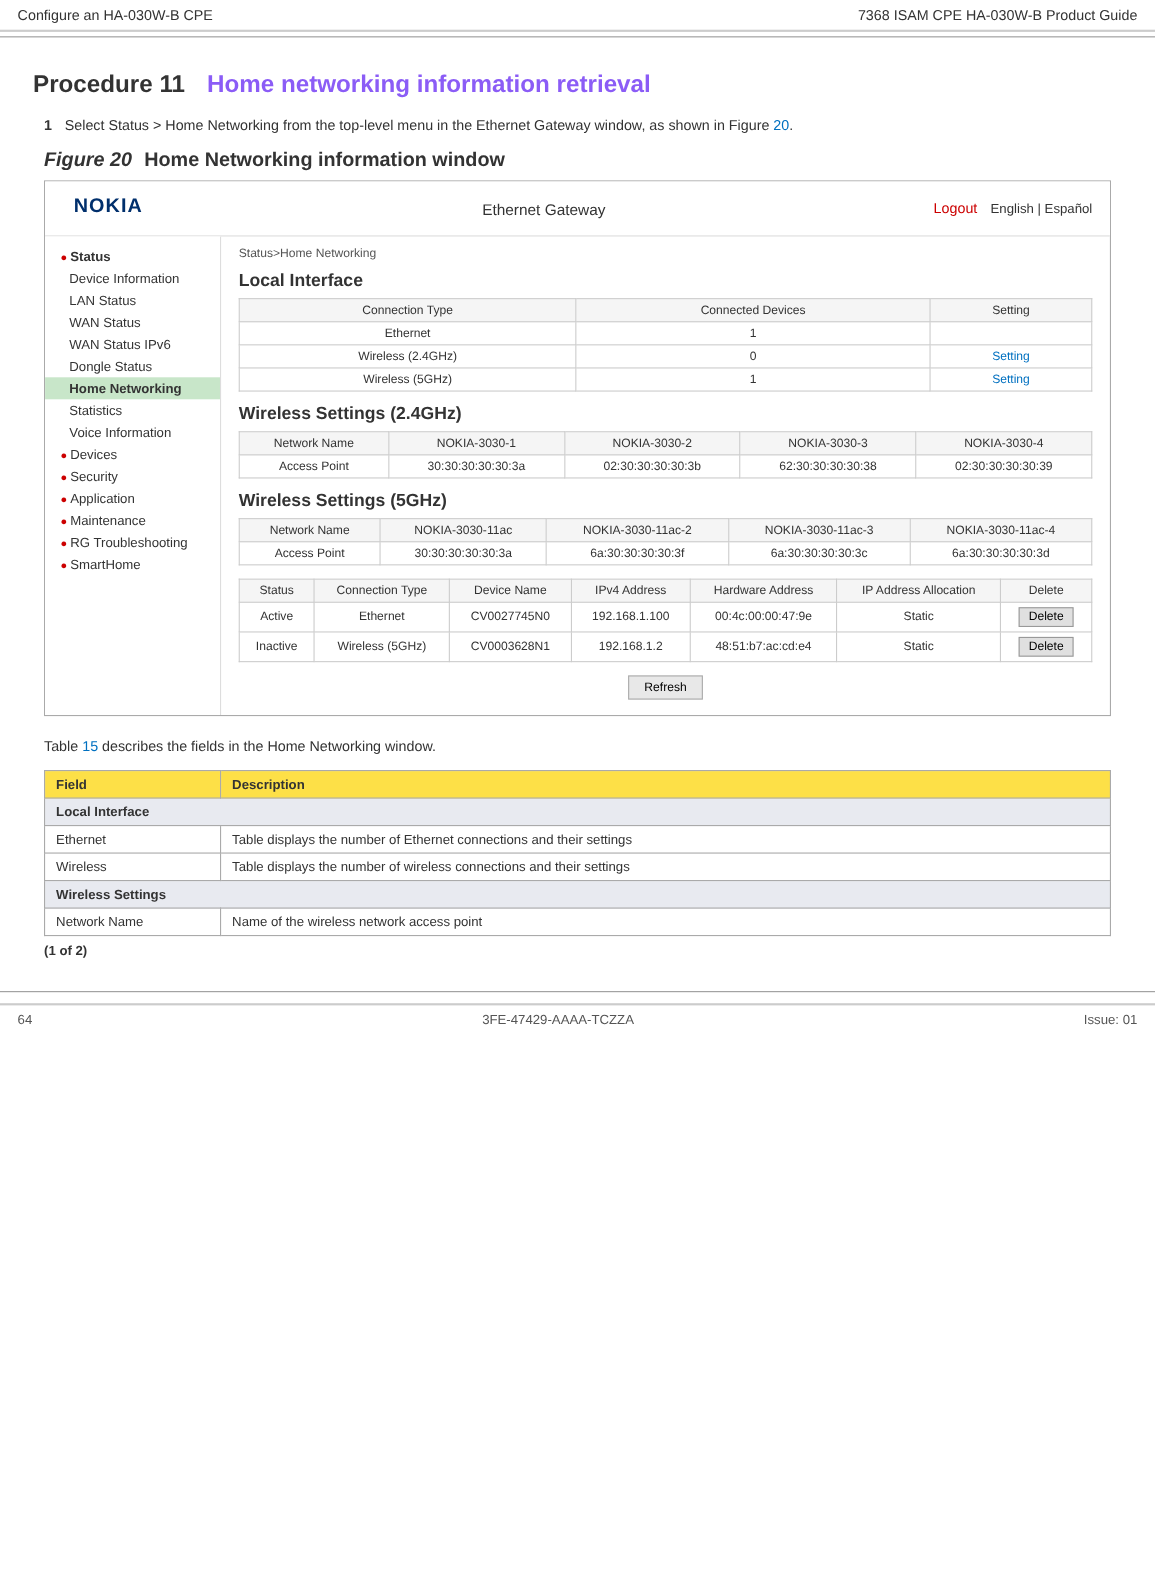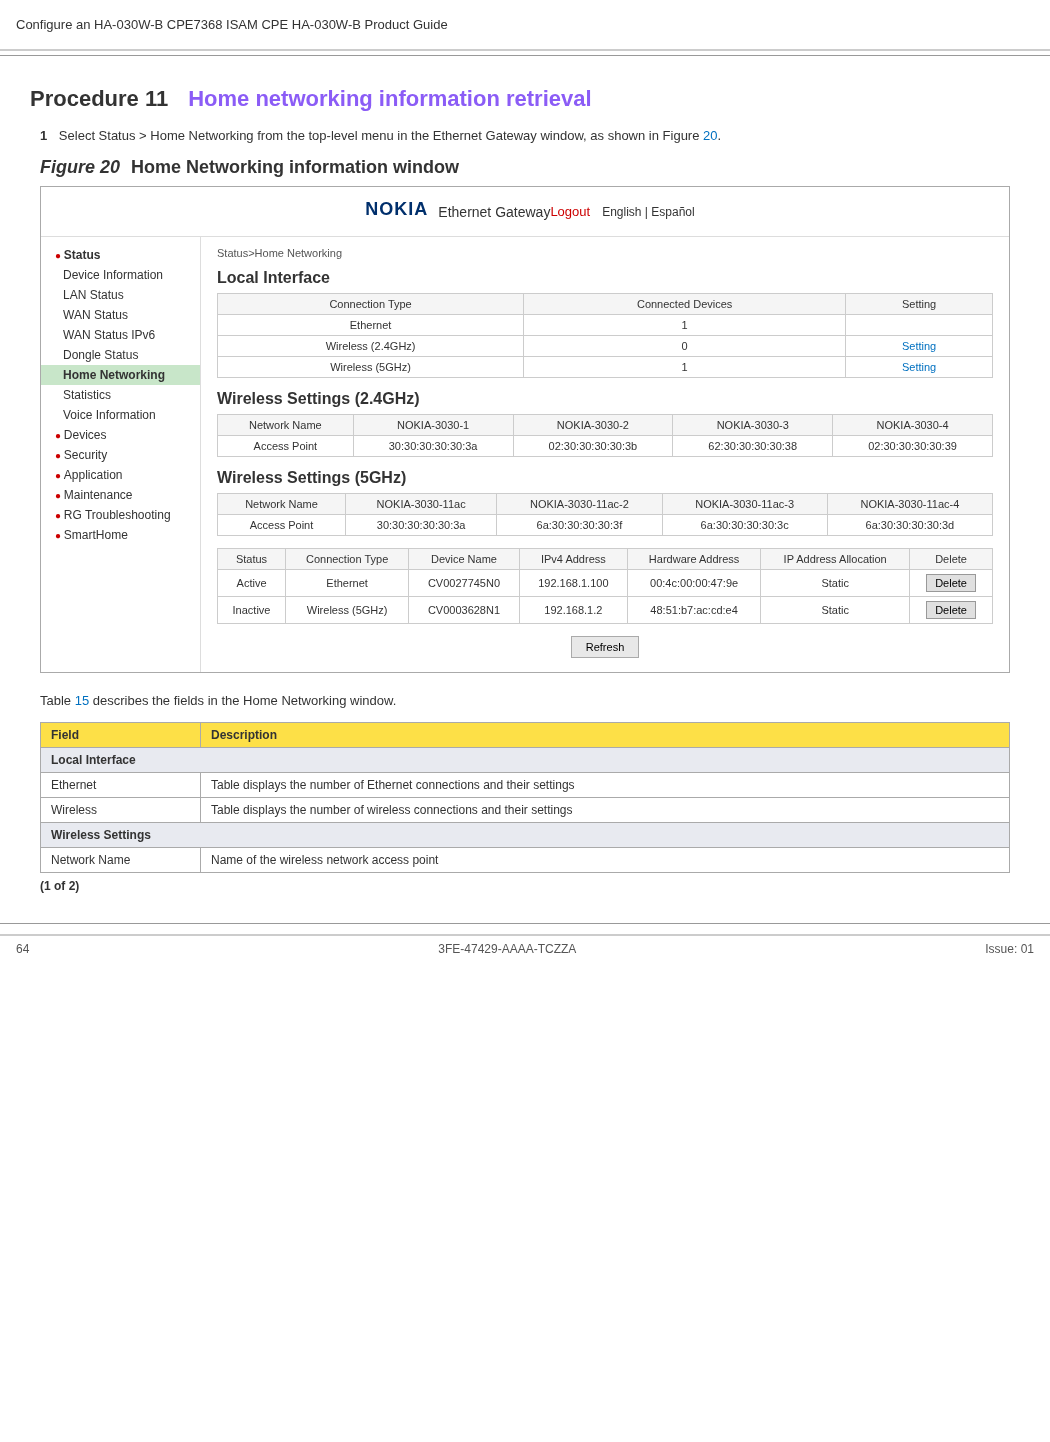--- a/index.html
+++ b/index.html
@@ -1,40 +1,40 @@
 <!DOCTYPE html>
 <html><head>
   <meta charset="utf-8">
   <style>
     * { margin: 0; padding: 0; box-sizing: border-box; }
     body { font-family: Arial, sans-serif; font-size: 13px; background: #fff; color: #333; width: 1050px; }
 
     
-    .page-header { display: flex; align-items: center; padding: 17px 16px; border-bottom: 2px solid #ccc; }
+    .page-header { display: flex; justify-content: space-between; align-items: center; padding: 6px 16px; border-bottom: 2px solid #ccc; }
 
     
     .main-content { padding: 20px 30px; }
 
     
     .procedure-heading { display: flex; gap: 20px; margin-bottom: 16px; }
     .procedure-number { font-size: 22px; font-weight: bold; color: #333; }
     .procedure-title { font-size: 22px; font-weight: bold; color: #8b5cf6; }
 
     
     .step-text { margin-bottom: 14px; font-size: 13px; padding-left: 10px; }
     .step-num { font-weight: bold; margin-right: 8px; }
     .step-link { color: #0070c0; text-decoration: none; }
 
     
     .figure-caption { font-weight: bold; font-size: 18px; margin-bottom: 8px; padding-left: 10px; }
     .figure-caption-italic { font-style: italic; margin-right: 6px; }
 
     
     .gateway-window { border: 1px solid #aaa; margin: 0 10px 20px 10px; background: #fff; }
-    .gateway-topbar { display: flex; justify-content: center; align-items: center; padding: 6px 16px; background: #fff; border-bottom: 1px solid #ddd; }
+    .gateway-topbar { display: flex; justify-content: space-between; align-items: center; padding: 6px 16px; background: #fff; border-bottom: 1px solid #ddd; }
     .gateway-topbar-title { font-size: 14px; color: #333; }
     .gateway-topbar-right { display: flex; gap: 12px; align-items: center; }
     .gateway-logout { color: #c00; font-size: 13px; cursor: pointer; }
     .gateway-lang { font-size: 12px; color: #333; }
     .gateway-body { display: flex; }
 
     
     .sidebar { width: 160px; min-width: 160px; background: #fff; border-right: 1px solid #ddd; padding: 8px 0; font-size: 12px; }
     .sidebar-logo { padding: 6px 10px 10px 10px; }
     .sidebar-logo-text { font-size: 18px; font-weight: bold; color: #002f6c; letter-spacing: 1px; }

